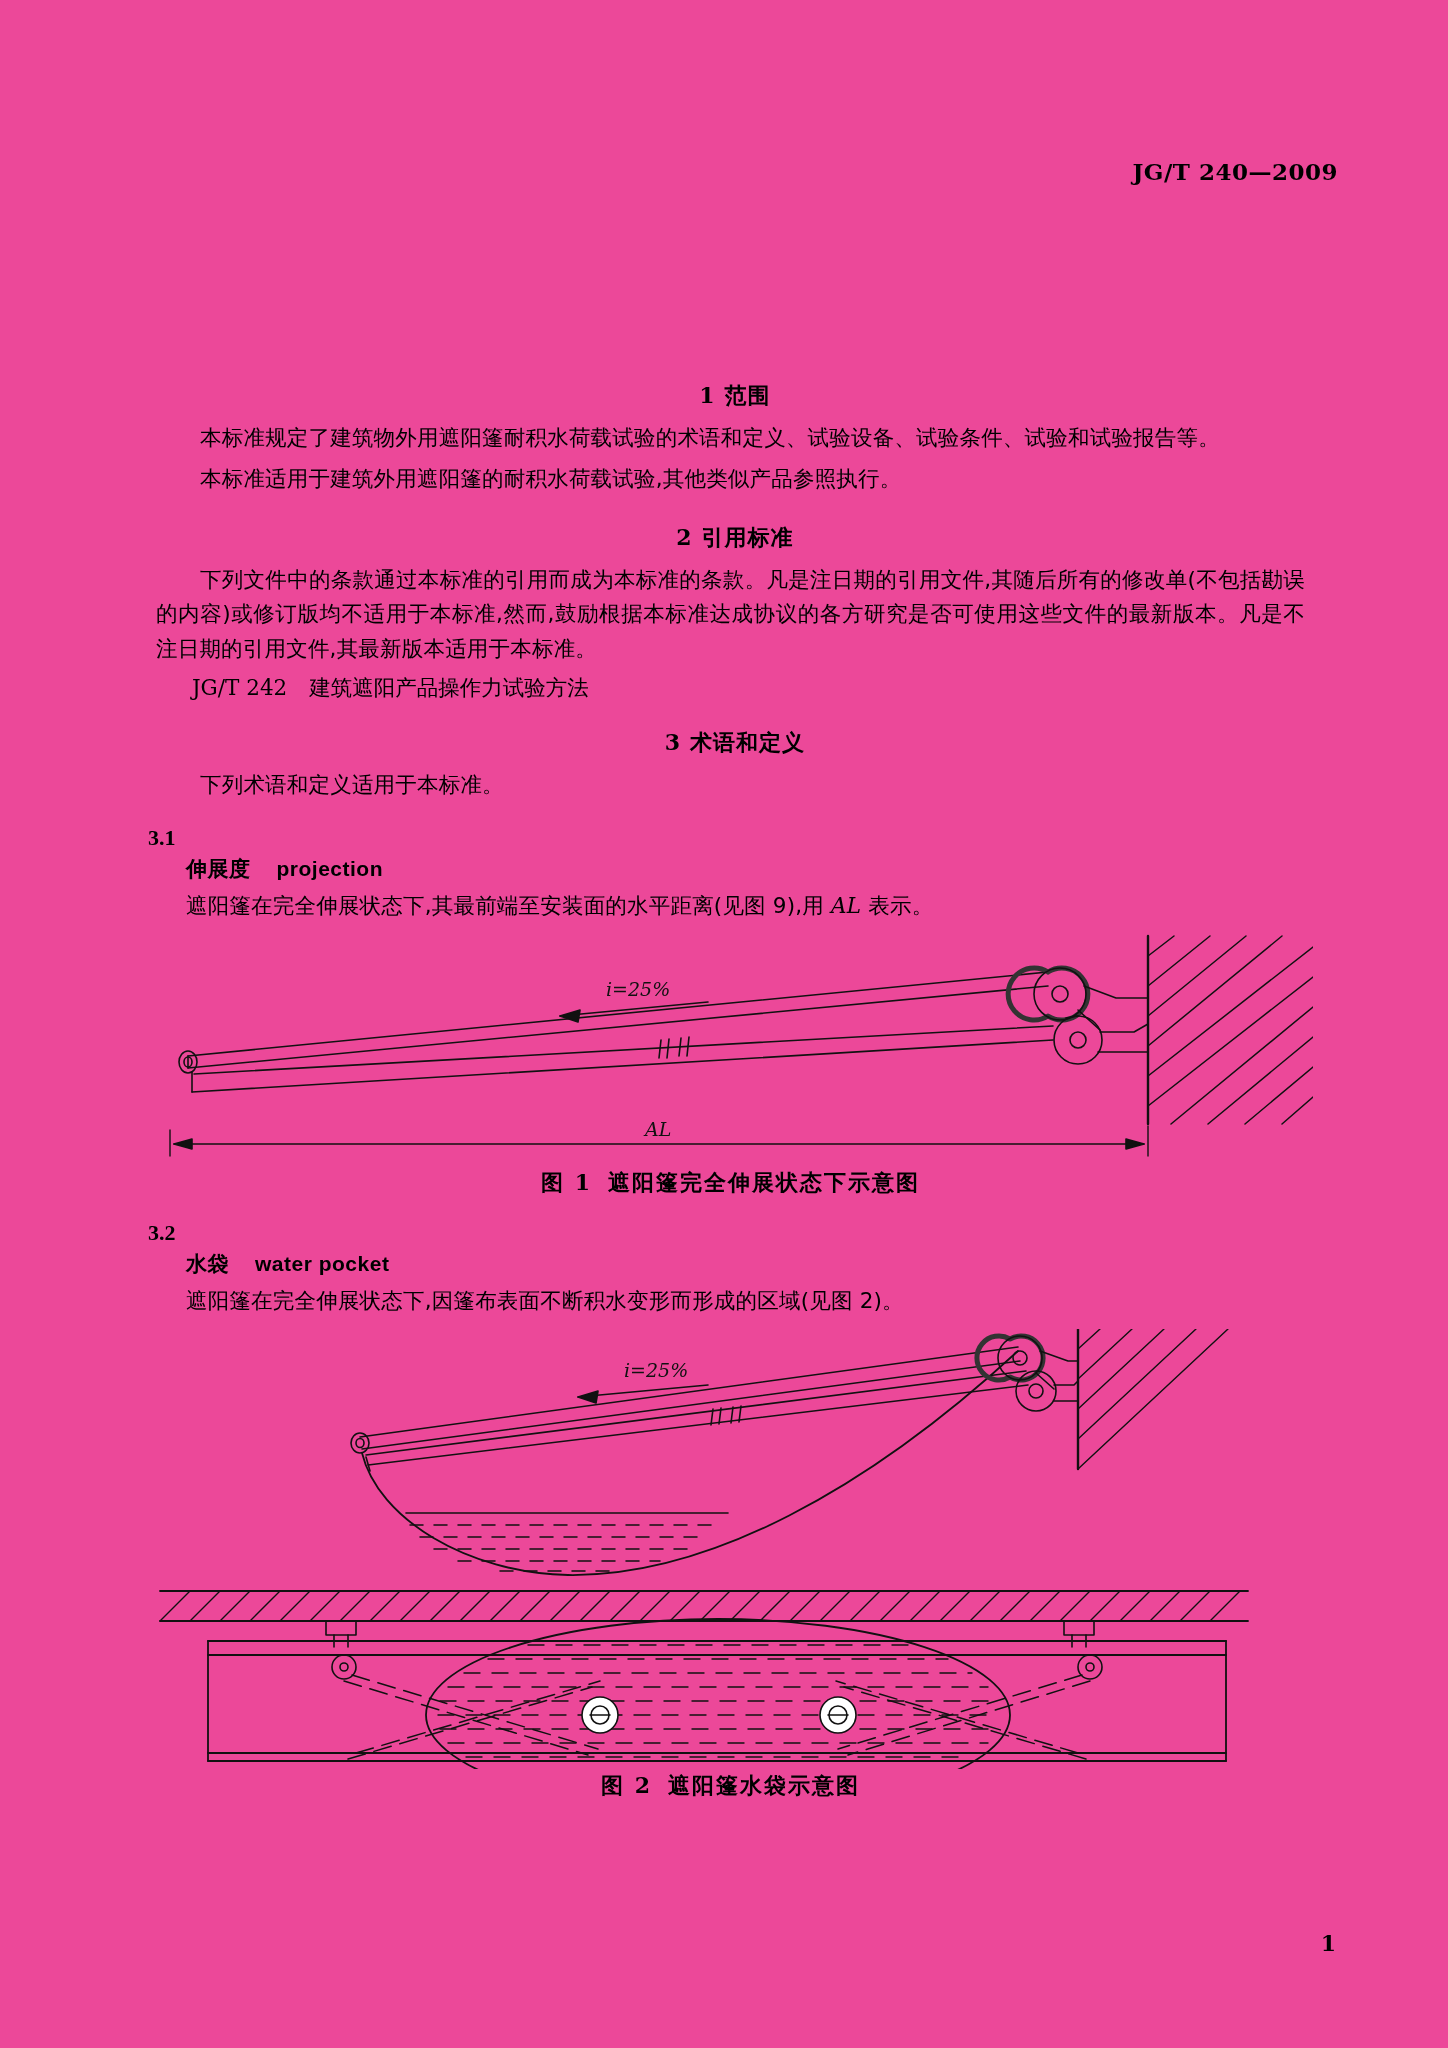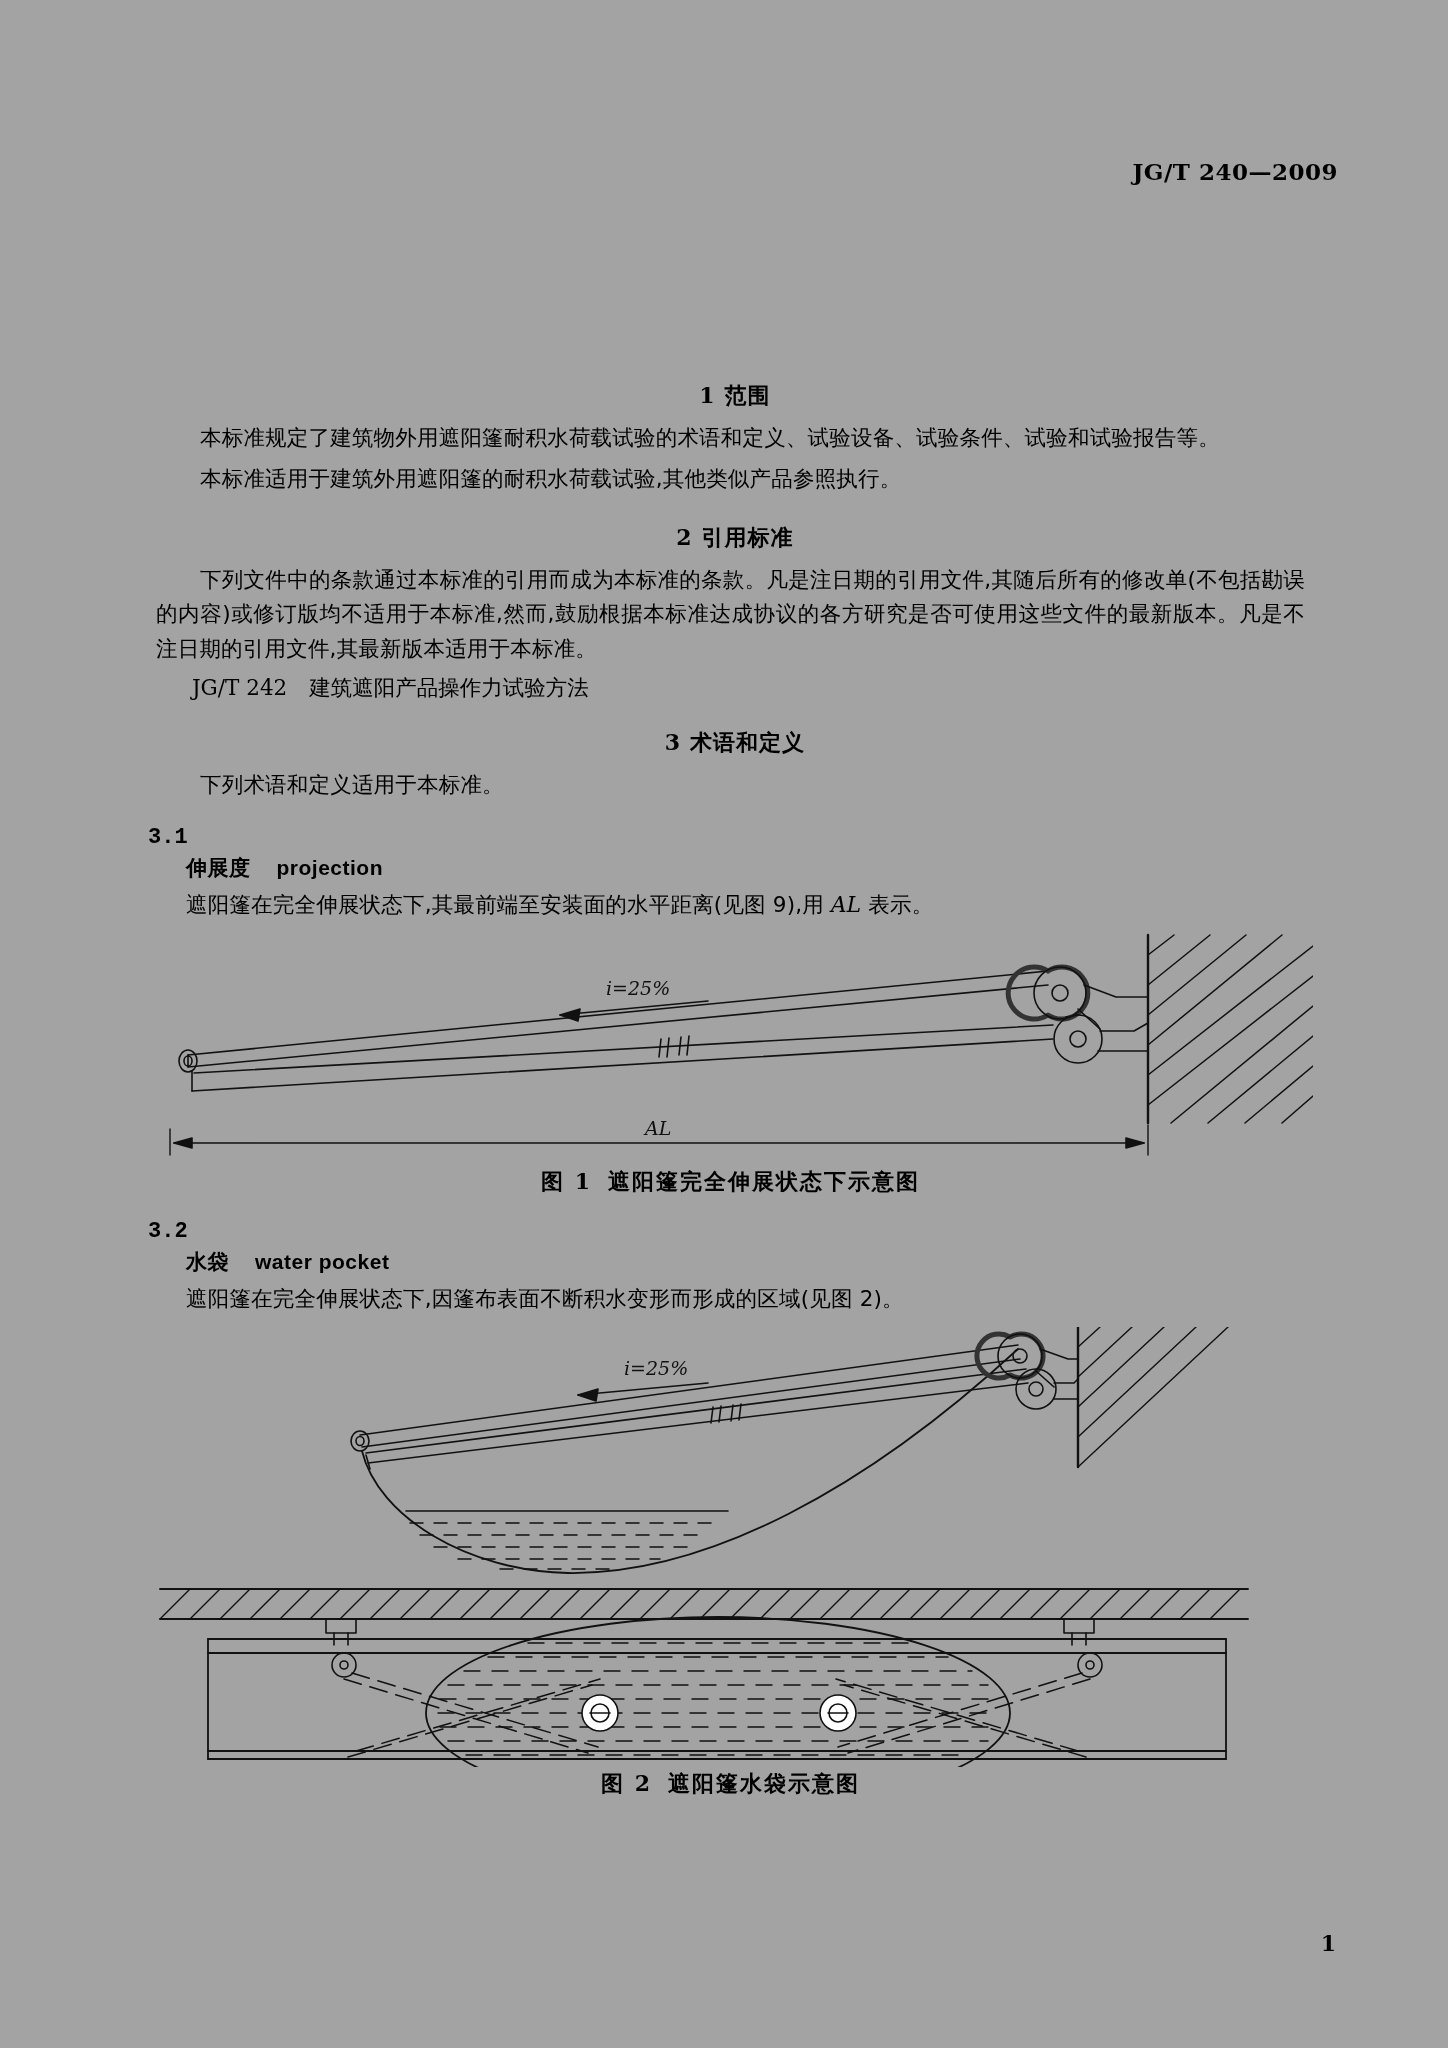--- a/index.html
+++ b/index.html
@@ -8,21 +8,21 @@
     background: #ffffff;
   }
   body {
     font-family: "DejaVu Sans", "Liberation Sans", sans-serif;
     color: #000000;
   }
   #page {
     position: relative;
     width: 1448px;
     height: 2048px;
-    background: #a3a3a3;
+    background: #ec4899;
     overflow: hidden;
   }
   .doc-header {
     position: absolute;
     top: 158px;
     right: 110px;
     font-family: "DejaVu Serif", "Liberation Serif", serif;
     font-weight: bold;
     font-size: 23px;
     letter-spacing: 0.5px;
@@ -52,21 +52,21 @@
     text-align: center;
   }
   .sec-head .num {
     display: inline-block;
     min-width: 34px;
     font-family: "DejaVu Serif", "Liberation Serif", serif;
   }
   .clause-num {
     font-weight: bold;
     font-size: 22px;
-    font-family: Liberation Mono, monospace;
+    font-family: Liberation Serif, serif;
     margin: 22px 0 4px 0;
   }
   .term-line {
     font-weight: bold;
     font-size: 21px;
     margin: 4px 0 4px 38px;
     letter-spacing: 0.5px;
   }
   .term-en {
     font-family: Liberation Sans, sans-serif;

